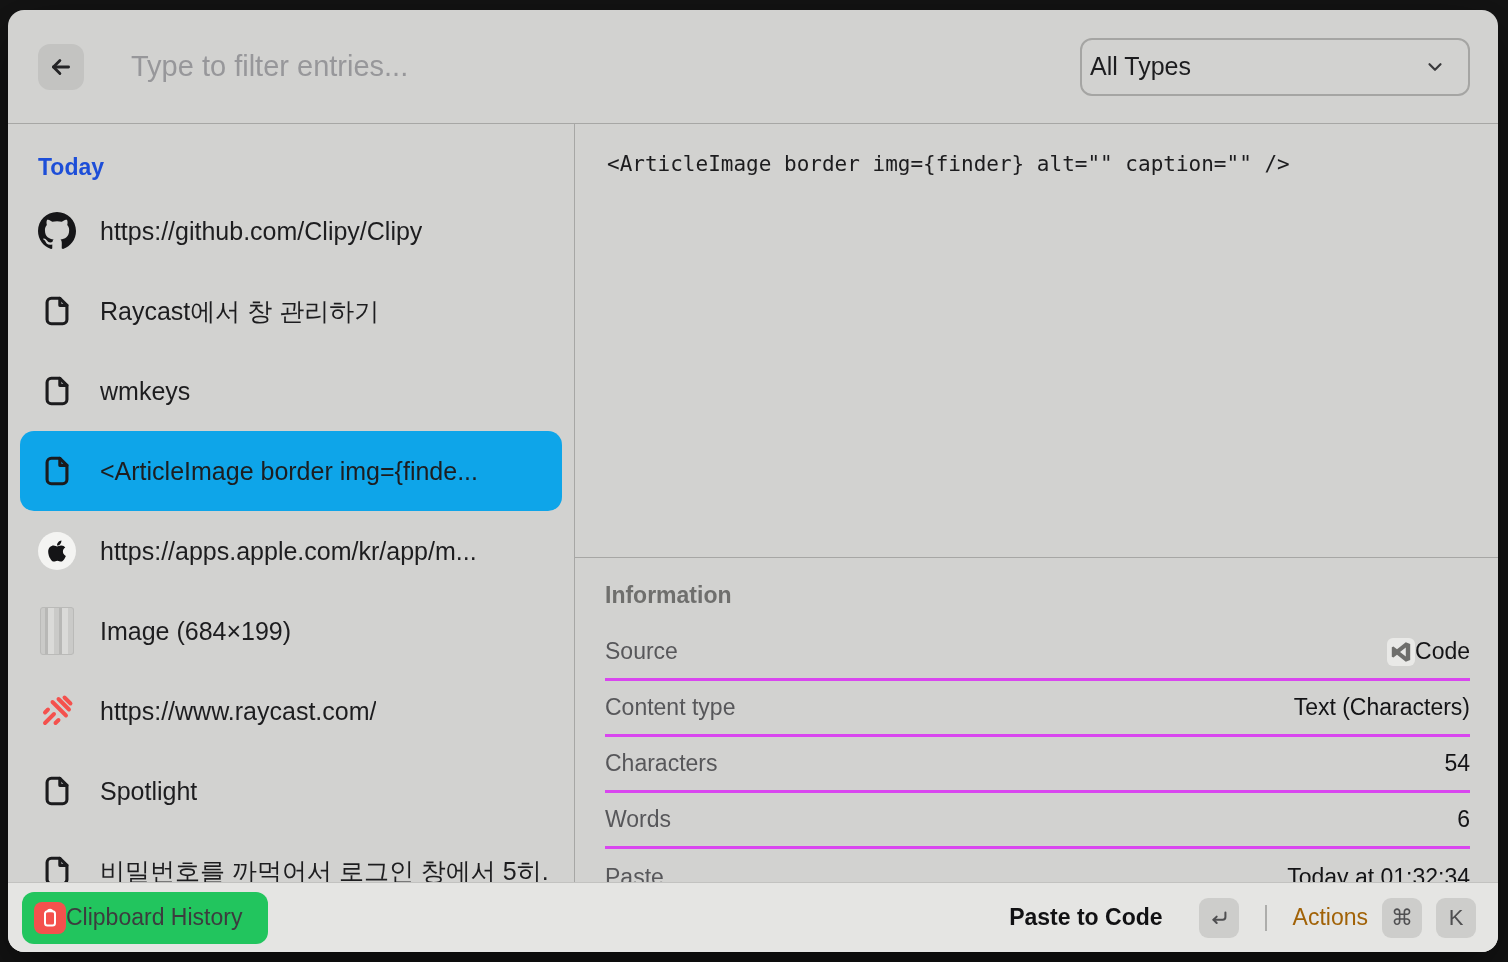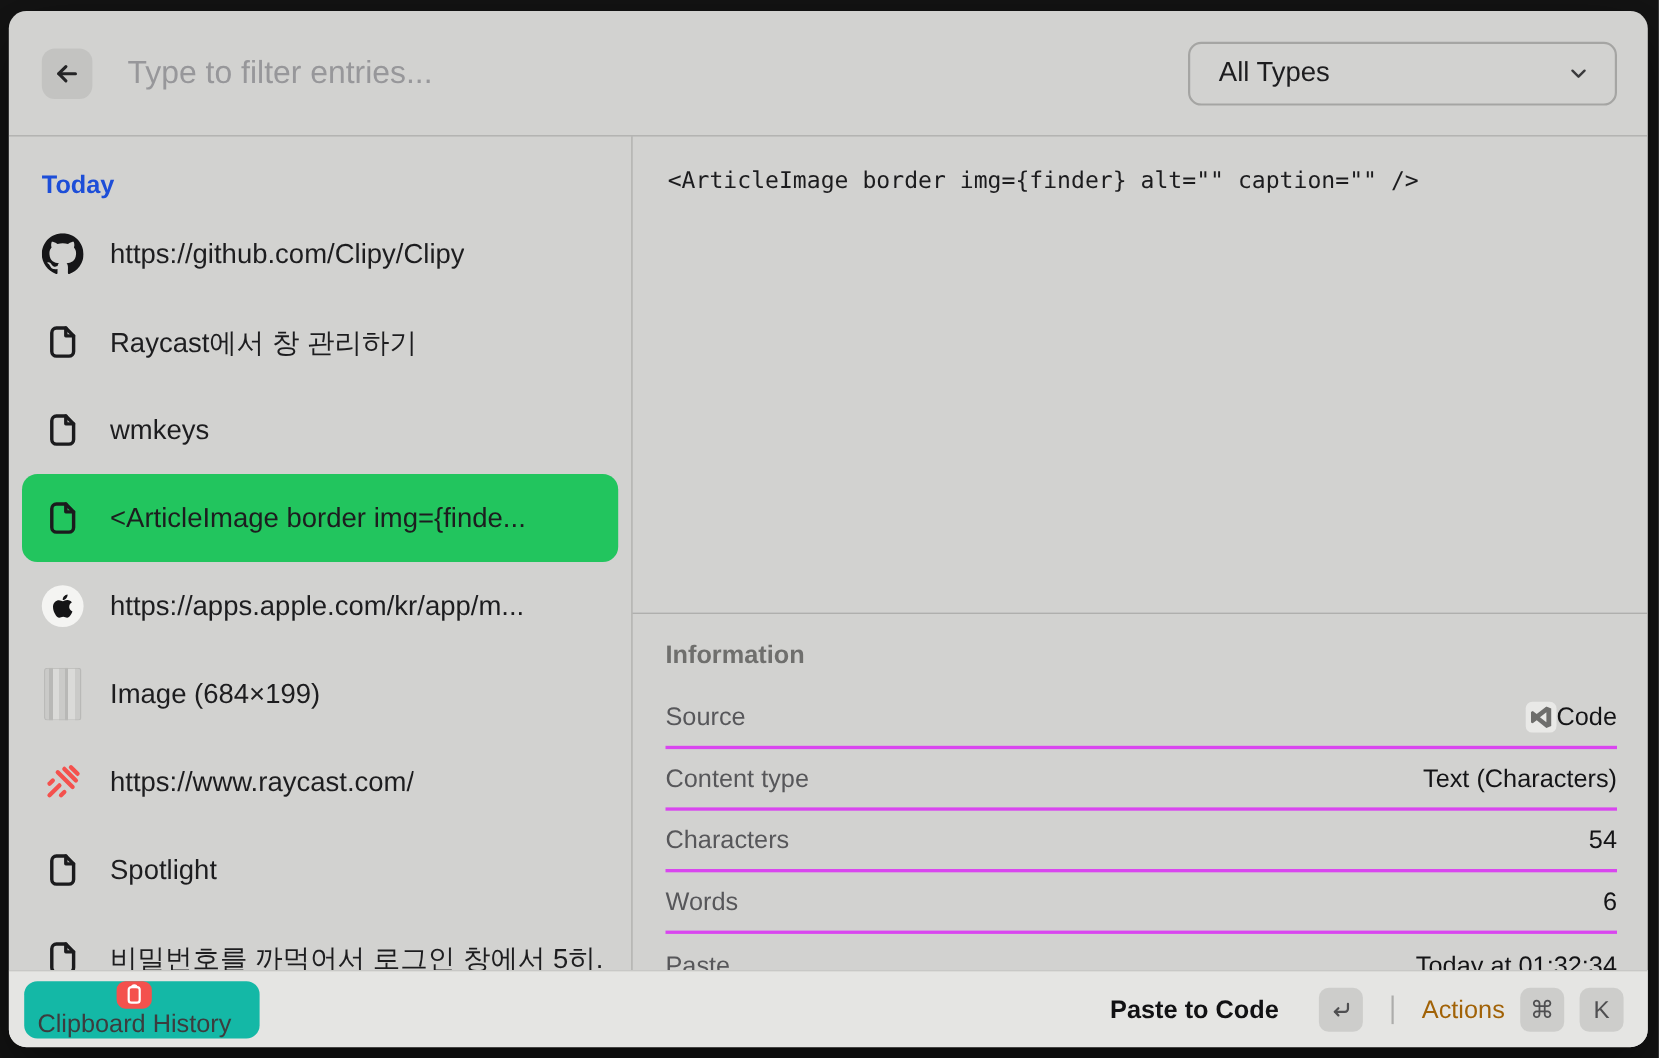--- a/index.html
+++ b/index.html
@@ -22,45 +22,45 @@
     padding:0 28px 0 30px; border-bottom:1px solid #a7a7a5;
   }
   .back-btn {
     width:46px; height:46px; border-radius:12px; background:#c3c3c1;
     display:flex; align-items:center; justify-content:center; flex:0 0 auto;
     cursor:default;
   }
   .back-btn svg { display:block; }
   .filter-input {
     flex:1 1 auto; border:none; outline:none; background:transparent;
-    font-size:29px; margin-left:32px; color:#0369a1;
+    font-size:29px; margin-left:47px; color:#0369a1;
     font-family:"Liberation Sans", sans-serif;
   }
   .filter-input::placeholder { color:#97979a; }
   .type-dropdown {
     flex:0 0 auto; width:390px; height:58px; border:2px solid #a5a5a3;
     border-radius:12px; display:flex; align-items:center;
-    padding:0 22px 0 26px; font-size:25px; color:#1d1d1f;
+    padding:0 22px 0 8px; font-size:25px; color:#1d1d1f;
   }
   .type-dropdown .dd-label { flex:1 1 auto; }
   
   .main { flex:1 1 auto; display:flex; min-height:0; }
   .list-pane {
     width:567px; flex:0 0 567px; border-right:1px solid #a7a7a5;
     padding:0 12px; overflow:hidden;
   }
   .section-title {
     font-size:23px; font-weight:700; color:#1d4ed8;
     margin:30px 0 10px 18px;
   }
   .row {
     height:80px; display:flex; align-items:center; padding:0 14px 0 18px;
     border-radius:14px; font-size:25px; white-space:nowrap; overflow:hidden;
   }
-  .row.selected { background:#22c55e; }
+  .row.selected { background:#0ea5e9; }
   .row .icon-box {
     width:38px; height:52px; flex:0 0 38px; display:flex;
     align-items:center; justify-content:center; margin-right:24px;
   }
   .row .label { overflow:hidden; text-overflow:clip; }
   .apple-circle {
     width:38px; height:38px; border-radius:50%; background:#f4f4f2;
     display:flex; align-items:center; justify-content:center;
   }
   .img-thumb {
@@ -90,22 +90,22 @@
   .vscode-chip {
     width:28px; height:28px; border-radius:6px; background:#e9e9e7;
     display:flex; align-items:center; justify-content:center;
   }
   
   .footer {
     flex:0 0 70px; background:#e5e5e3; border-top:1px solid #c2c2c0;
     display:flex; align-items:center; padding:0 22px 0 14px;
   }
   .app-pill {
-    display:flex; align-items:center; background:#14b8a6;
-    border-radius:12px; height:52px; padding:0 26px 0 12px;flex-direction:column;
+    display:flex; align-items:center; background:#22c55e;
+    border-radius:12px; height:52px; padding:0 26px 0 12px;
   }
   .app-icon {
     width:32px; height:32px; border-radius:8px; background:#f4514d;
     display:flex; align-items:center; justify-content:center;
   }
   .app-name { font-size:23px; color:#3c3c3e; }
   .footer-spacer { flex:1 1 auto; }
   .footer-right { display:flex; align-items:center; gap:14px; }
   .primary-action { font-size:23px; font-weight:700; color:#111113; margin-right:22px; }
   .keycap {

